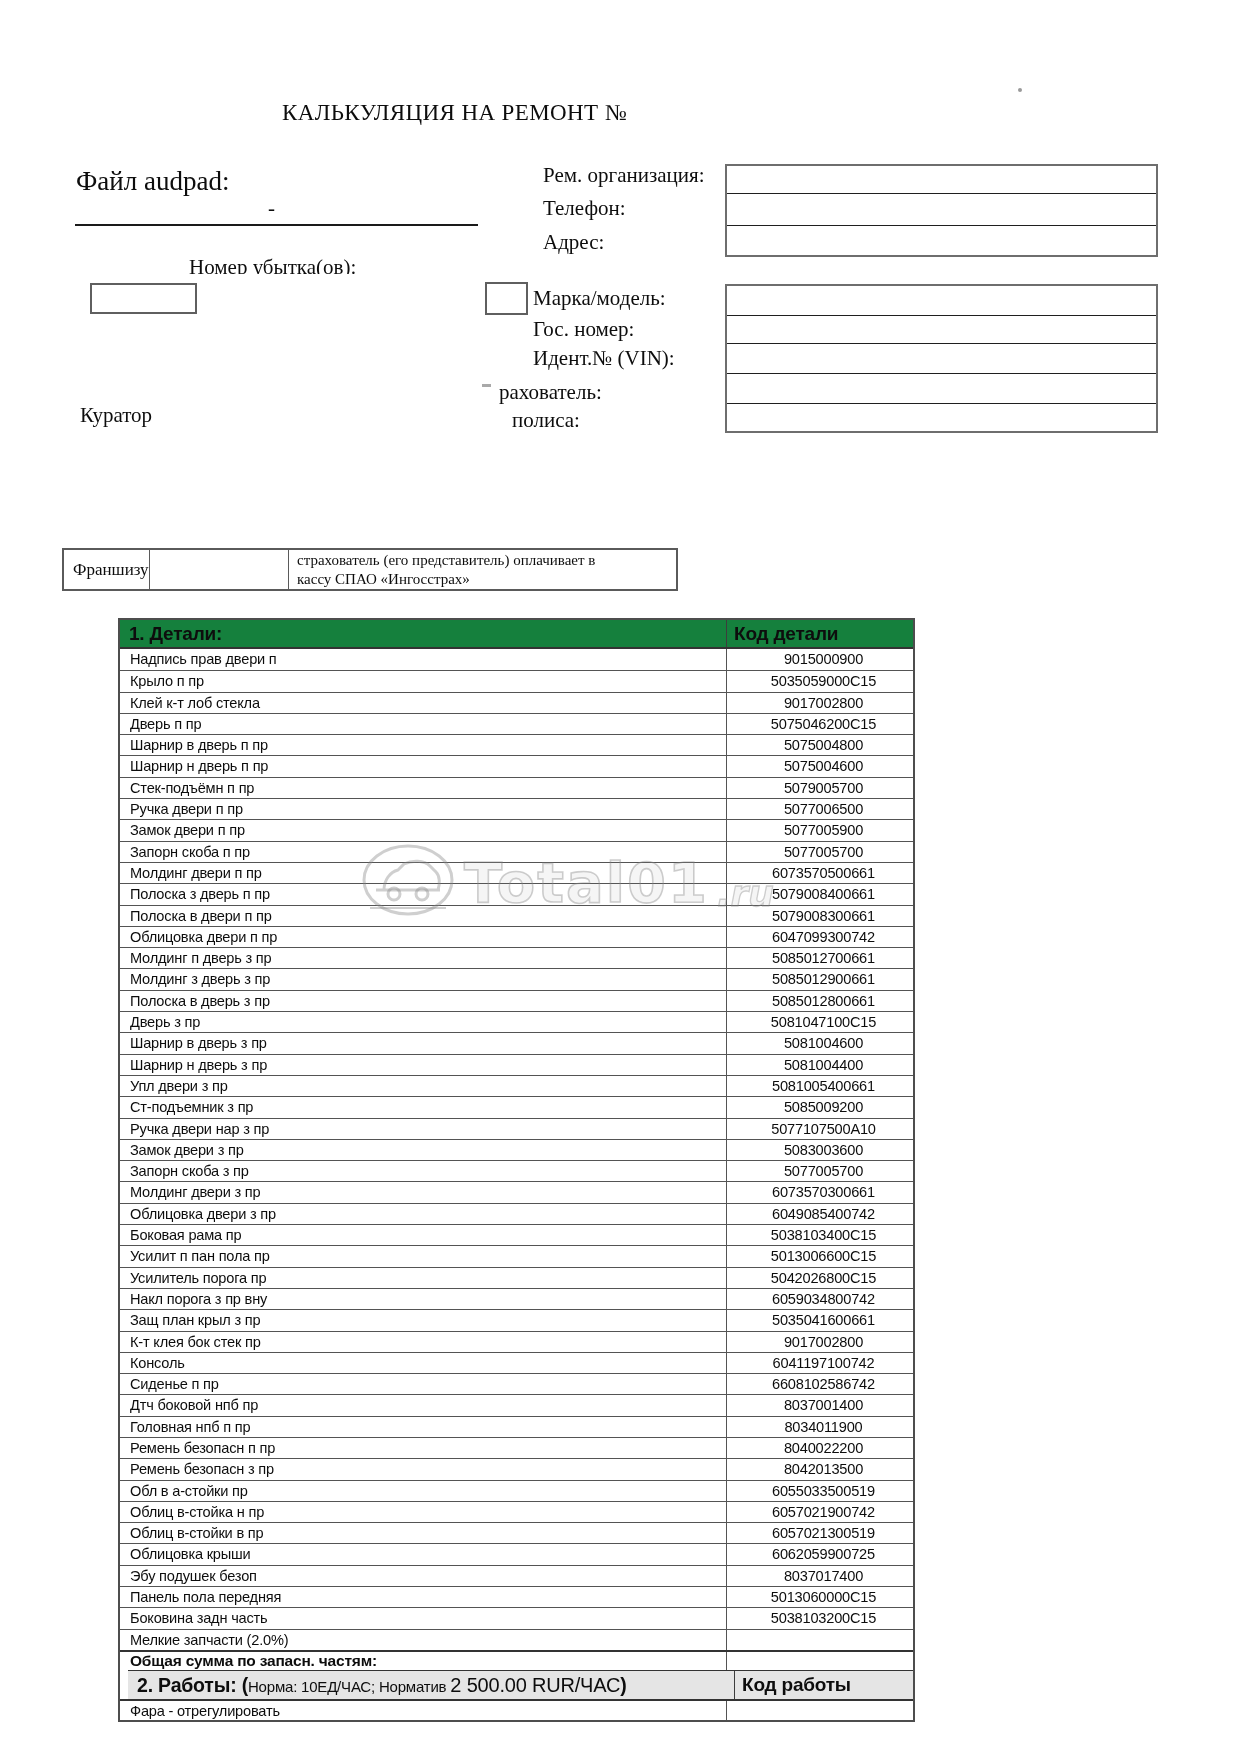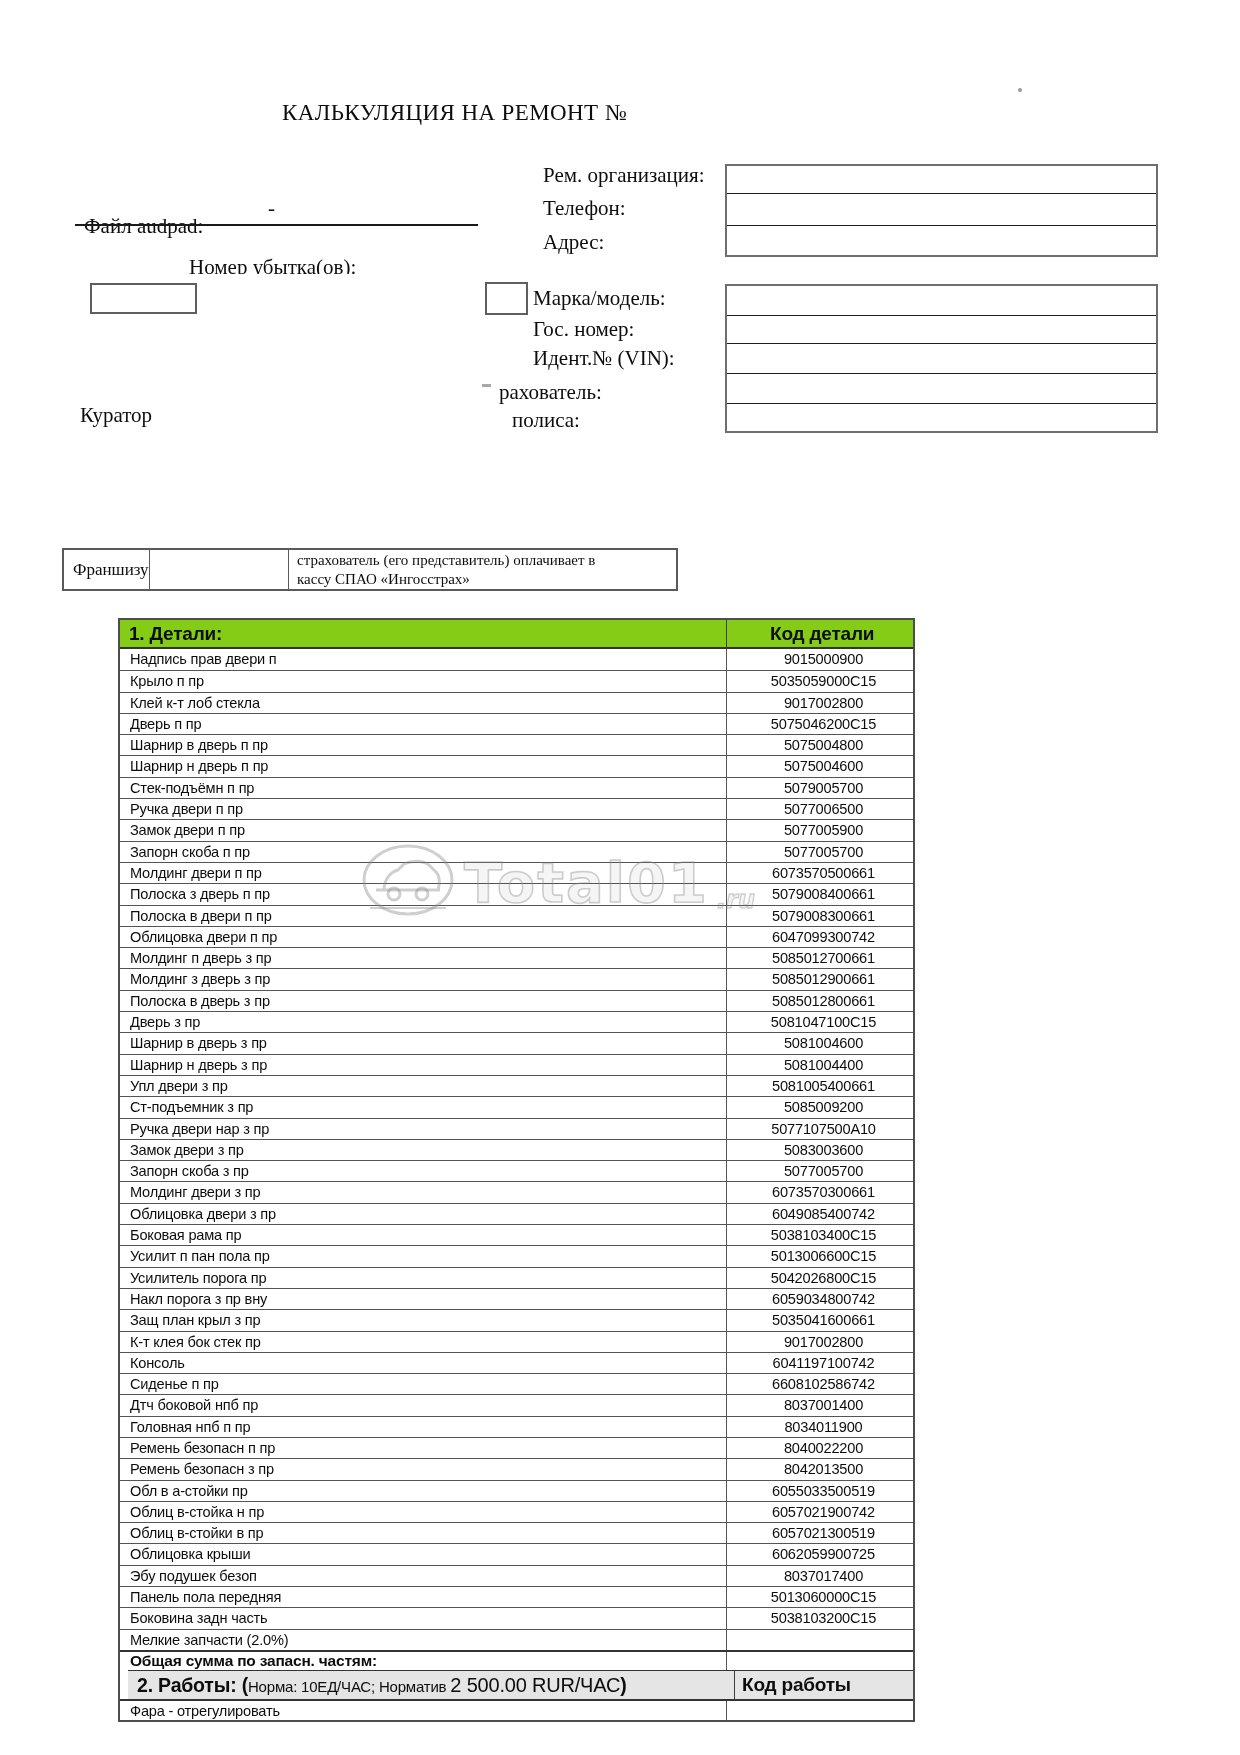--- a/index.html
+++ b/index.html
@@ -7,21 +7,21 @@
   .page { position:relative; width:1240px; height:1755px; background:#ffffff; overflow:hidden;
           font-family:"Liberation Serif", serif; color:#0d0d0d; }
 
   .abs { position:absolute; white-space:nowrap; }
 
   
   .title { left:282px; top:100px; font-size:23px; letter-spacing:.4px; }
   .title-cover { left:662px; top:94px; width:60px; height:40px; background:#fff; }
   .corner-dot { left:1018px; top:88px; width:4px; height:4px; background:#9a9a9a; border-radius:50%; }
 
-  .file-label { left:84px; top:166px; font-size:21px;margin-top:48px; }
+  .file-label { left:76px; top:166px; font-size:27px; }
   .dash-mark  { left:268px; top:196px; font-size:21px; }
   .hline { left:75px; top:224px; width:403px; height:2px; background:#1a1a1a; }
   .loss-label { left:189px; top:255px; font-size:21px; height:19px; overflow:hidden; }
   .curator-label { left:80px; top:403px; font-size:21px; }
 
   .small-box { border:2px solid #5f5f5f; background:#fff; }
   .small-box-left  { left:90px;  top:283px; width:107px; height:31px; }
   .small-box-right { left:485px; top:282px; width:43px;  height:33px; }
 
   .artifact-mark { left:482px; top:384px; width:9px; height:3px; background:#a9a9a9; }
@@ -47,21 +47,21 @@
   .fr-table { position:absolute; left:62px; top:548px; width:616px; height:43px;
               border:2px solid #5a5a5a; display:flex; background:#fff; }
   .fr-c1 { width:86px; border-right:1px solid #5a5a5a; font-size:17px; display:flex; align-items:center; padding-left:9px; }
   .fr-c2 { width:139px; border-right:1px solid #5a5a5a; }
   .fr-c3 { flex:1; font-size:15px; line-height:19px; padding:1px 0 0 8px; }
 
   
   .pt { position:absolute; left:118px; top:618px; width:797px;
         border:2px solid #4d4d4d; background:#fff;
         font-family:"Liberation Sans", sans-serif; letter-spacing:-0.2px; }
-  .pt-header { height:29px; background:#84cc16; display:flex; border-bottom:2px solid #333;gap:36px; }
+  .pt-header { height:29px; background:#15803d; display:flex; border-bottom:2px solid #333; }
   .pt-header .hname { width:607px; border-right:1px solid #3d3d3d; font-weight:bold; font-size:19px; line-height:27px; padding-left:9px; }
   .pt-header .hcode { flex:1; font-weight:bold; font-size:19px; line-height:27px; padding-left:7px; }
   .prow { display:flex; height:21.3px; font-size:14.6px; line-height:21px; }
   #parts-rows .prow + .prow, .static-row { border-top:1px solid #545454; }
   .pname { width:607px; border-right:1px solid #545454; padding-left:10px; overflow:hidden; }
   .pcode { flex:1; padding-left:7px; overflow:hidden;text-align:center; }
   .total-row { border-top:2px solid #333 !important; font-weight:bold; font-size:15.5px; height:20px; line-height:18px; }
   .works-header { height:29px; background:#e5e5e5; border-top:1px solid #333; display:flex;margin-left:8px; }
   .works-header .hname { width:607px; border-right:1px solid #3d3d3d; line-height:28px; padding-left:9px; overflow:hidden; white-space:nowrap; }
   .works-header .hcode { flex:1; font-weight:bold; font-size:19px; line-height:28px; padding-left:7px; }
@@ -69,21 +69,21 @@
   .wh-norm { font-size:15px; }
   .wh-big  { font-size:20px; }
   .works-row { height:21.5px; border-top:2px solid #333; }
 
   
   .watermark { position:absolute; left:360px; top:842px; display:flex; align-items:center; gap:8px;
                pointer-events:none; }
   .wm-text { font-family:"DejaVu Sans", sans-serif; font-weight:bold; font-size:56px;
              color:rgba(120,120,120,0.07);
              -webkit-text-stroke:1.6px rgba(135,135,135,0.40); letter-spacing:2px; }
-  .wm-suffix { font-family:"DejaVu Sans", sans-serif; font-weight:bold; font-style:italic; font-size:24px;
+  .wm-suffix { font-family:"DejaVu Sans", sans-serif; font-weight:bold; font-style:italic; font-size:36px;
                color:rgba(120,120,120,0.07); -webkit-text-stroke:1.3px rgba(135,135,135,0.38);
                align-self:flex-end; margin-bottom:8px; }
 </style>
 </head>
 <body>
 
 <div class="page">
 
   <div class="abs title">КАЛЬКУЛЯЦИЯ НА РЕМОНТ №</div>
   <div class="abs title-cover"></div>

